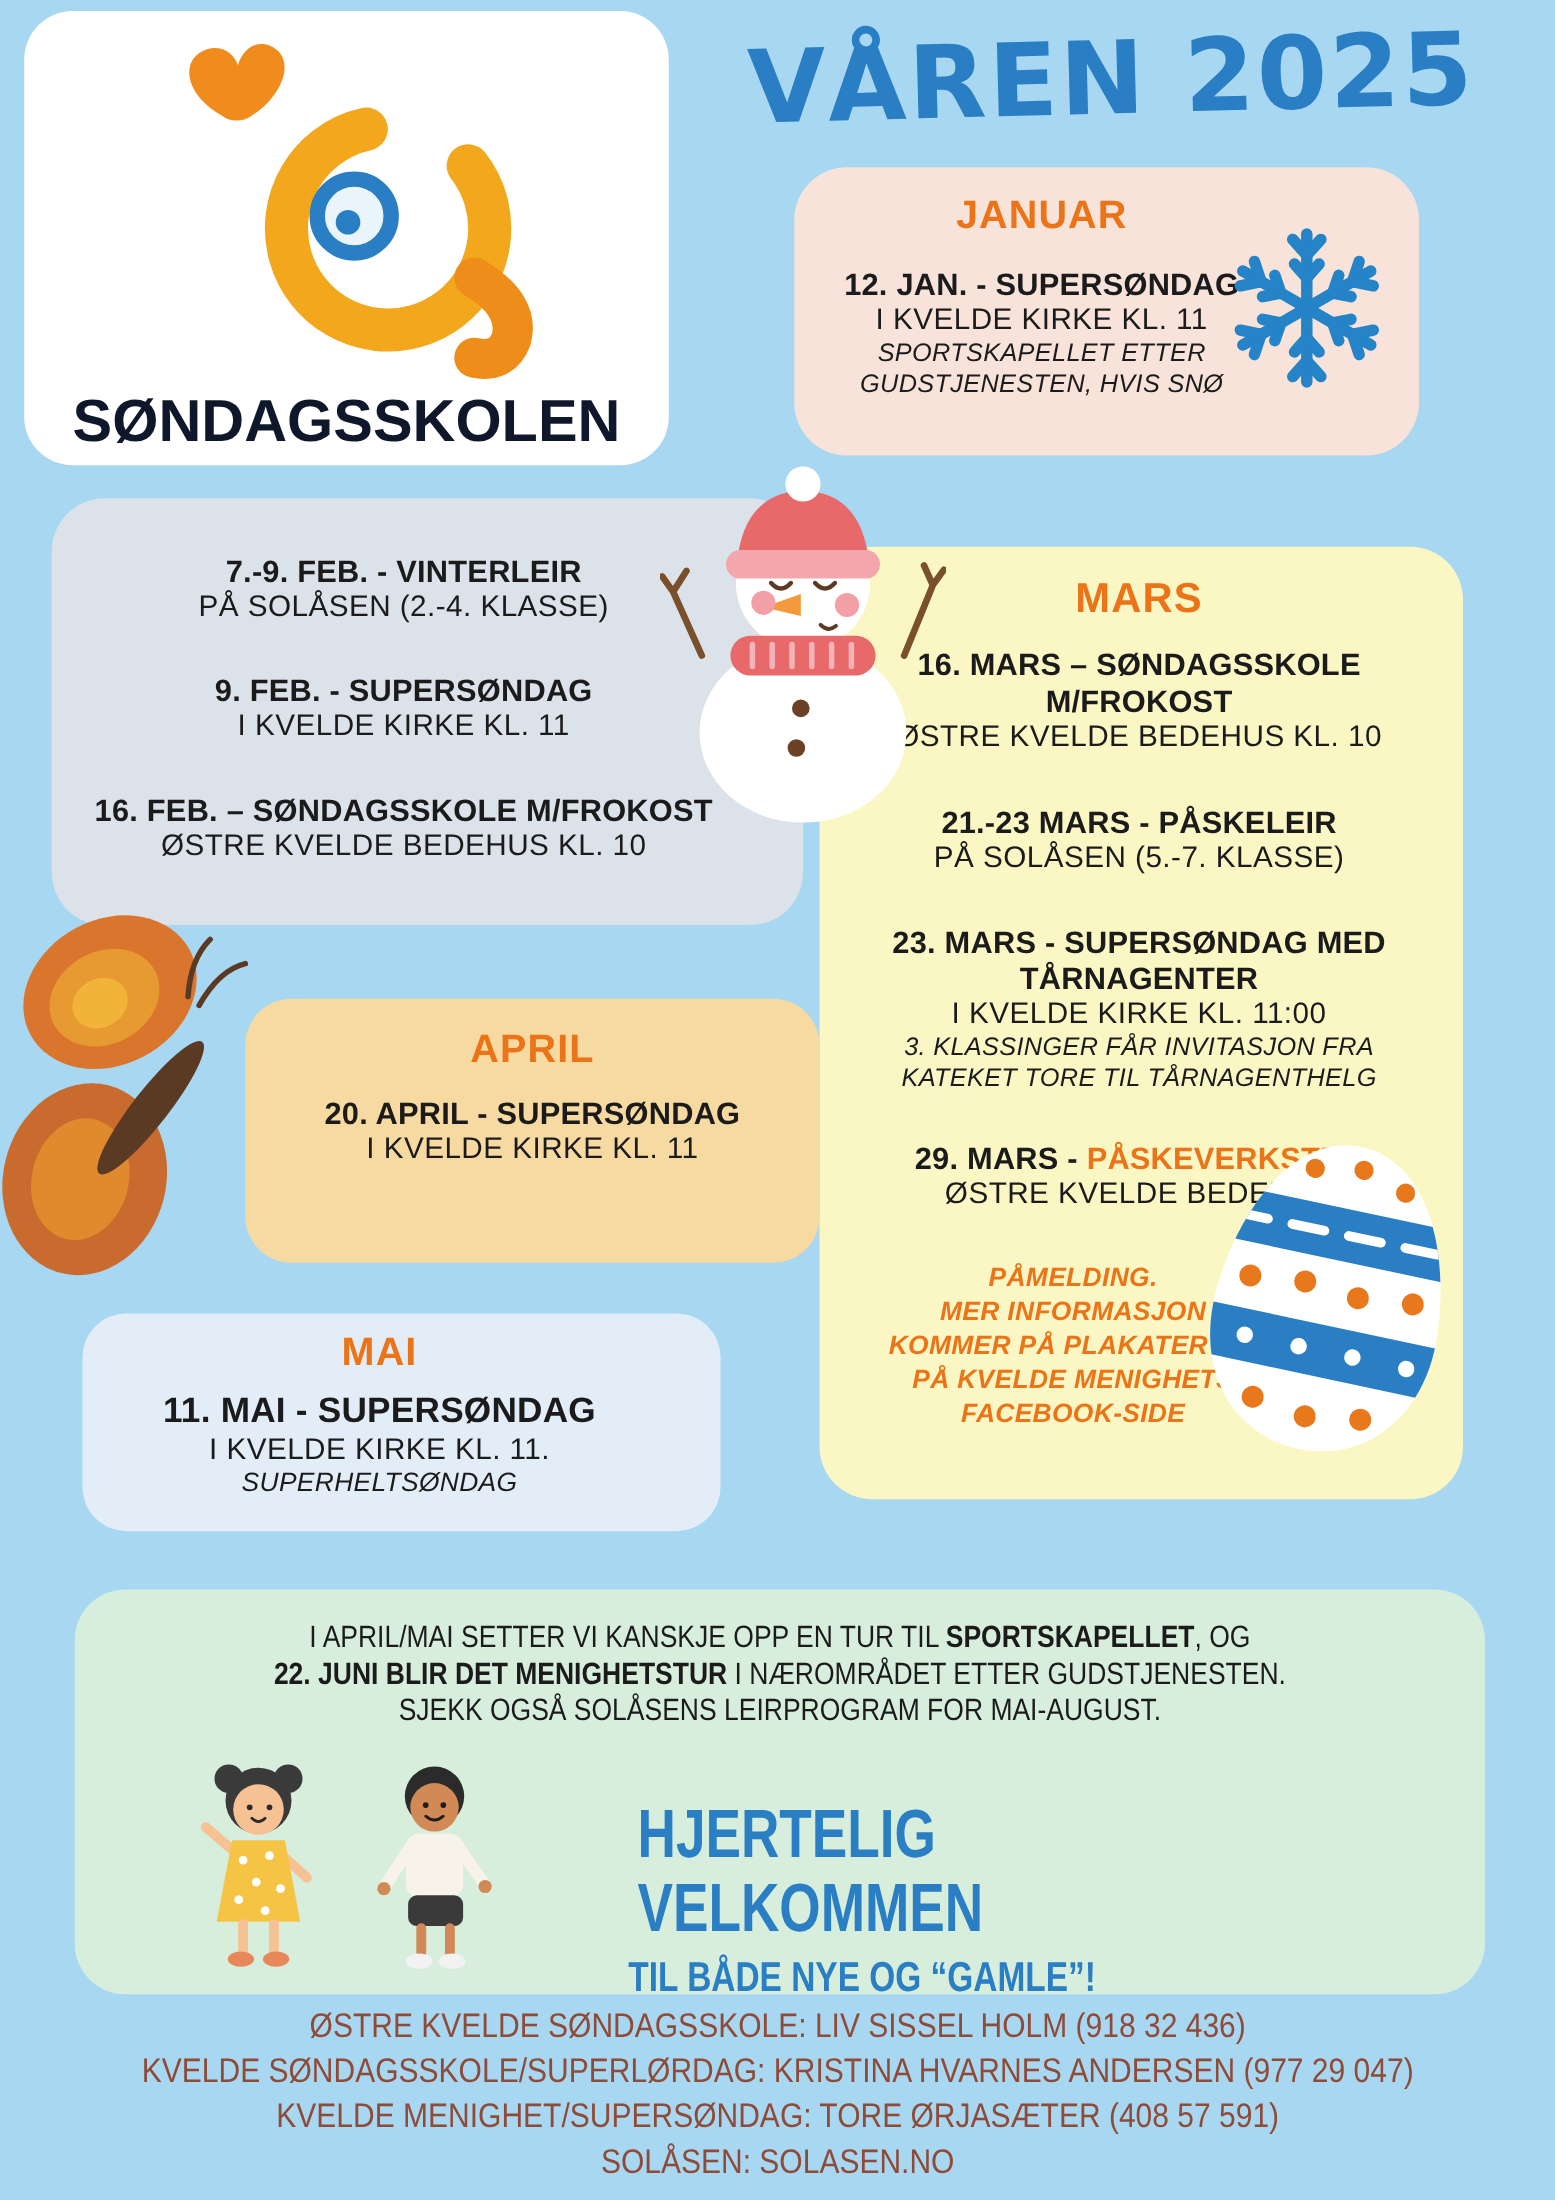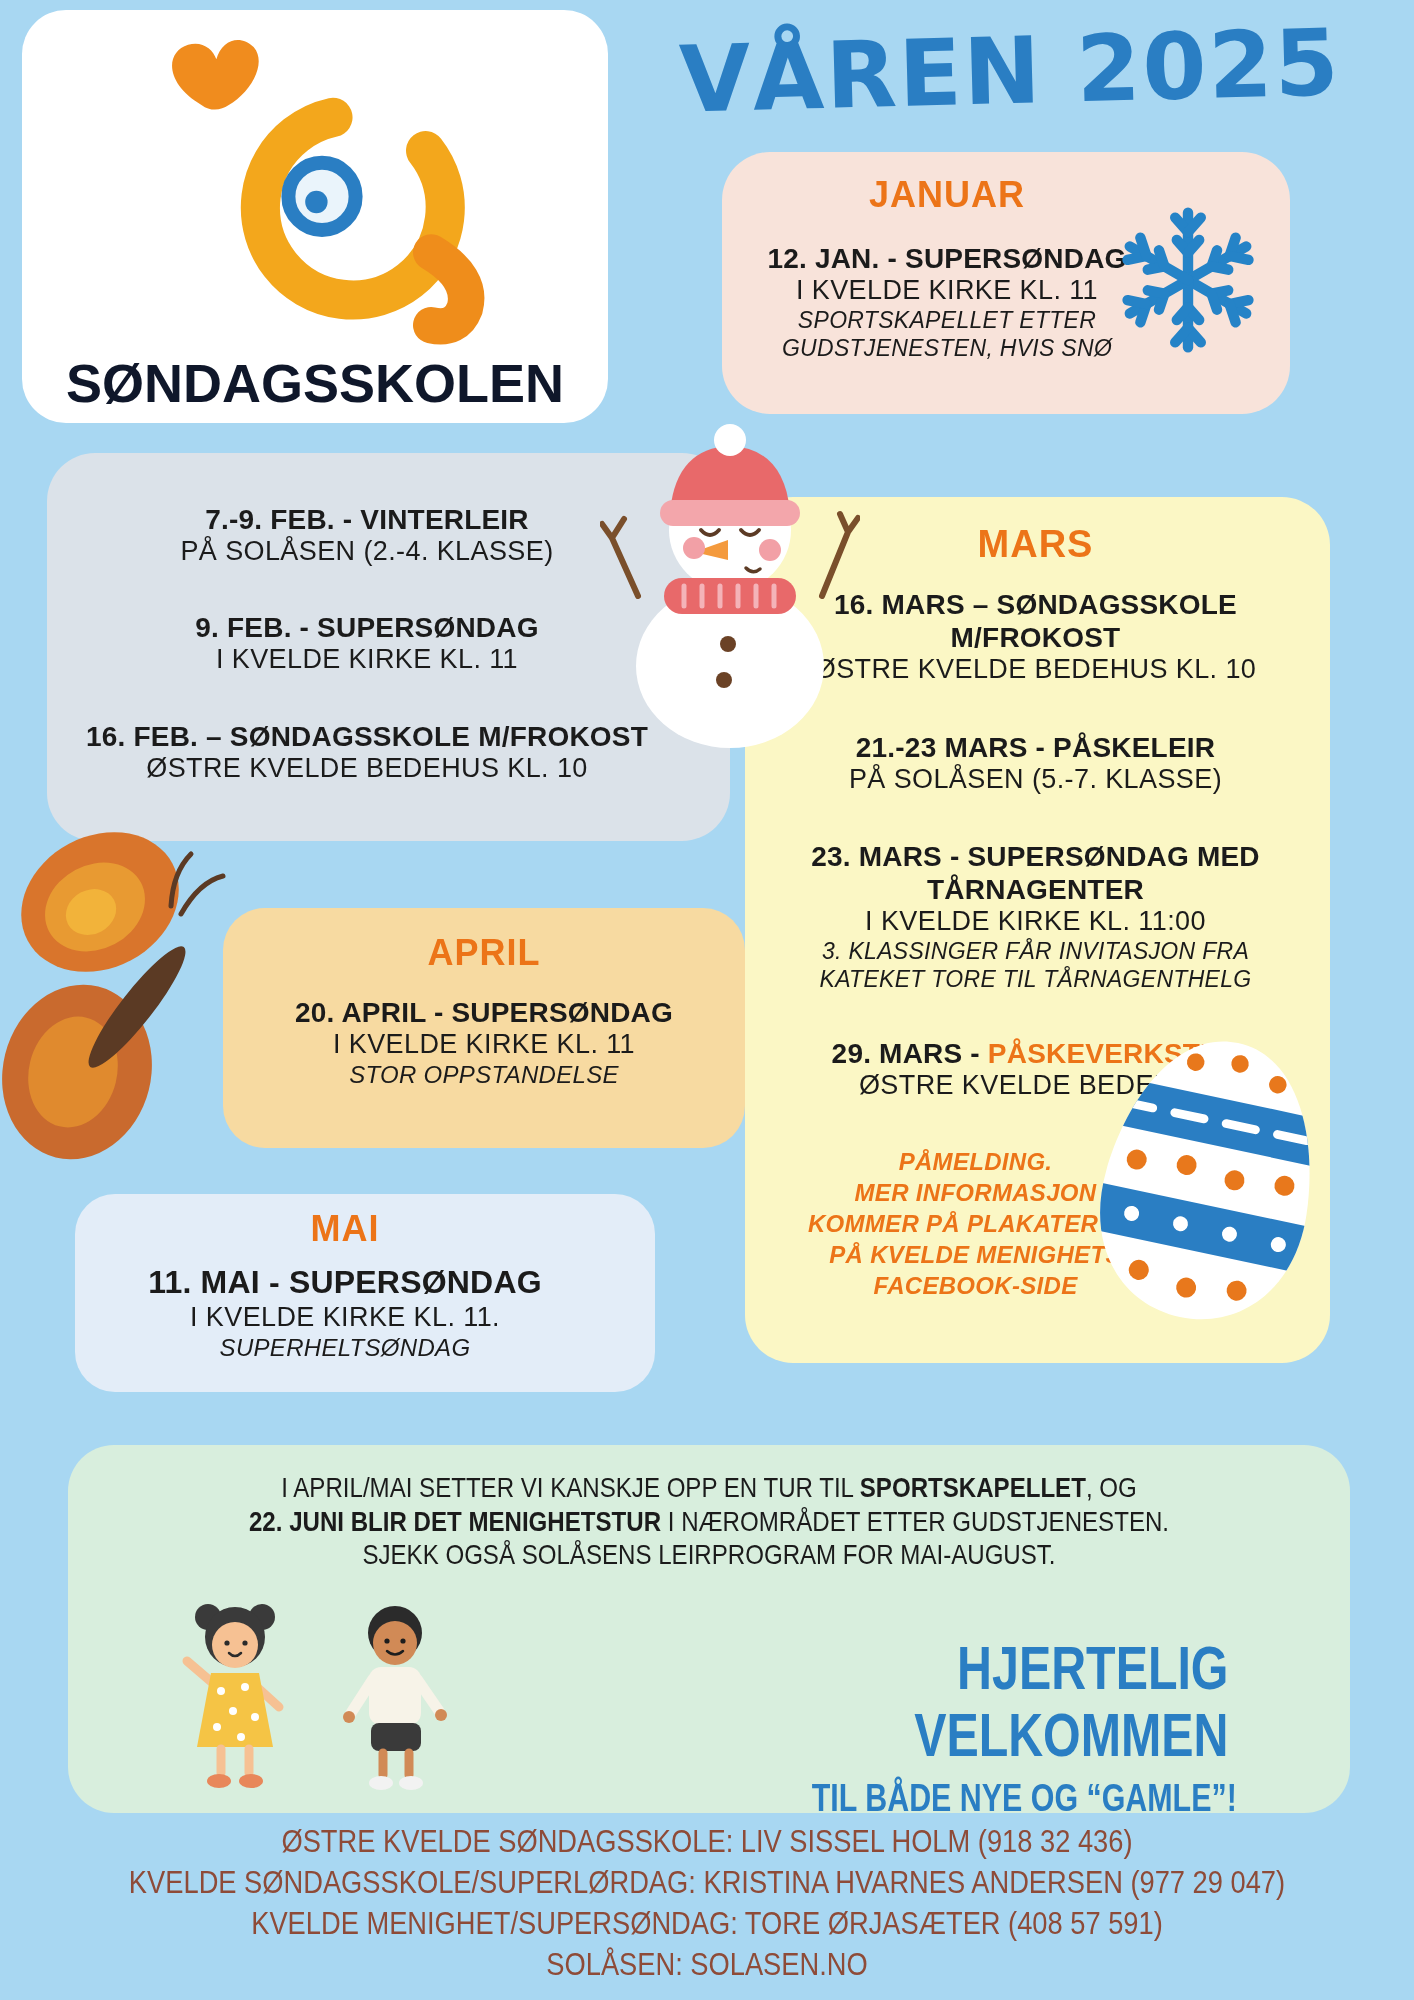--- a/index.html
+++ b/index.html
@@ -37,21 +37,21 @@
   .mars{left:745px;top:497px;width:585px;height:866px;background:var(--yellow);}
   .mars-inner{position:absolute;left:38px;top:26px;width:505px;}
   .april{left:223px;top:908px;width:522px;height:240px;background:var(--tan);border-radius:42px;}
   .april-inner{position:absolute;left:26px;top:24px;width:470px;}
   .mai{left:75px;top:1194px;width:580px;height:198px;background:var(--maiblue);border-radius:40px;}
   .mai-inner{position:absolute;left:20px;top:14px;width:500px;}
   .mai .ev-title{font-size:32px;}
   .greenbox{left:68px;top:1445px;width:1282px;height:368px;background:var(--green);border-radius:46px;}
   .info-para{position:absolute;left:0;right:0;top:26px;text-align:center;color:var(--ink);font-size:28px;line-height:1.2;}
   .info-line{transform:scaleX(.86);transform-origin:center;white-space:nowrap;}
-  .welcome{position:absolute;left:420px;right:30px;top:190px;text-align:right;color:var(--blue);}
+  .welcome{position:absolute;left:420px;right:30px;top:190px;text-align:left;color:var(--blue);}
   .welcome-big{font-size:62px;font-weight:800;line-height:1.08;transform:scaleX(.78);transform-origin:center;white-space:nowrap;}
   .welcome-small{font-size:38px;font-weight:800;margin-top:8px;transform:scaleX(.8);transform-origin:center;white-space:nowrap;}
   .contacts{position:absolute;left:0;right:0;top:1822px;text-align:center;color:var(--brown);font-weight:400;font-size:31px;line-height:1.32;}
   .contact-line{transform:scaleX(.88);transform-origin:center;white-space:nowrap;}
   .note-block{color:var(--orange);font-style:italic;font-weight:600;font-size:24px;line-height:1.3;text-align:center;letter-spacing:.3px;}
   .gap14{margin-top:14px;} .gap22{margin-top:22px;} .gap26{margin-top:26px;}
   .gap30{margin-top:30px;} .gap44{margin-top:44px;} .gap46{margin-top:46px;}
   .art{position:absolute;}
   b{font-weight:800;}
 </style>
@@ -206,21 +206,20 @@
     <circle cx="128" cy="226" r="8" fill="#6b4226"></circle>
     <circle cx="124" cy="262" r="8" fill="#6b4226"></circle>
   </svg>
 
   <div class="box april">
     <div class="april-inner">
       <div class="month-head">APRIL</div>
       <div class="ev gap22">
         <div class="ev-title">20. APRIL - SUPERSØNDAG</div>
         <div class="ev-detail">I KVELDE KIRKE KL. 11</div>
-        <div class="ev-note" style="font-size:24px;">STOR OPPSTANDELSE</div>
       </div>
     </div>
   </div>
 
   <svg class="art" style="left:-15px;top:772px;" width="310" height="440" viewBox="0 0 310 440">
     <ellipse cx="115" cy="130" rx="82" ry="66" fill="#d9752c" transform="rotate(-28 115 130)"></ellipse>
     <ellipse cx="110" cy="135" rx="52" ry="42" fill="#e89a32" transform="rotate(-28 110 135)"></ellipse>
     <ellipse cx="106" cy="140" rx="26" ry="22" fill="#f2b33a" transform="rotate(-28 106 140)"></ellipse>
     <ellipse cx="92" cy="300" rx="74" ry="88" fill="#c96a2e" transform="rotate(14 92 300)"></ellipse>
     <ellipse cx="88" cy="300" rx="44" ry="56" fill="#e08a2e" transform="rotate(14 88 300)"></ellipse>

